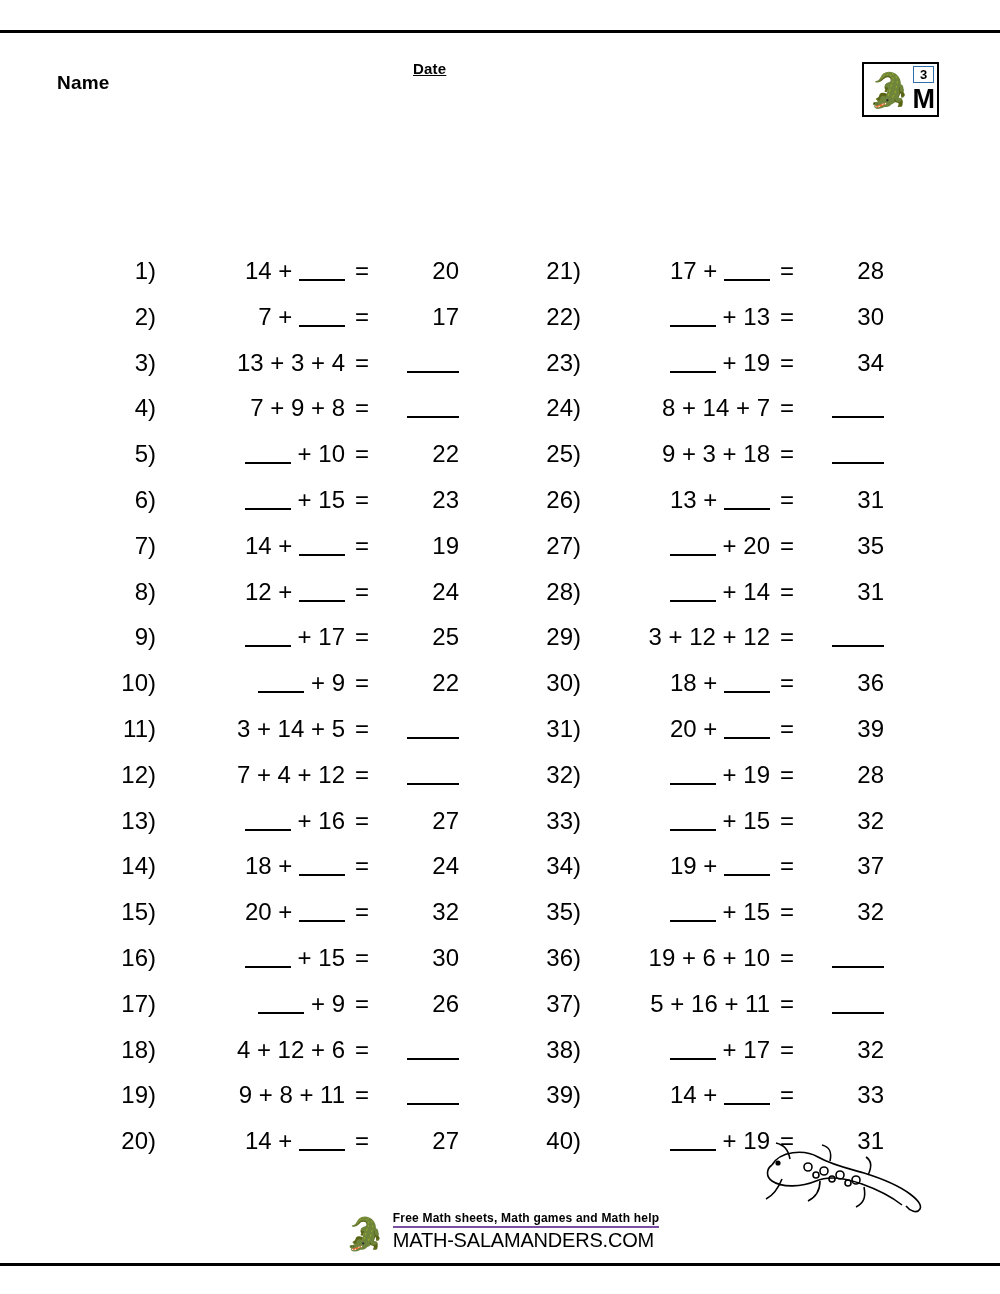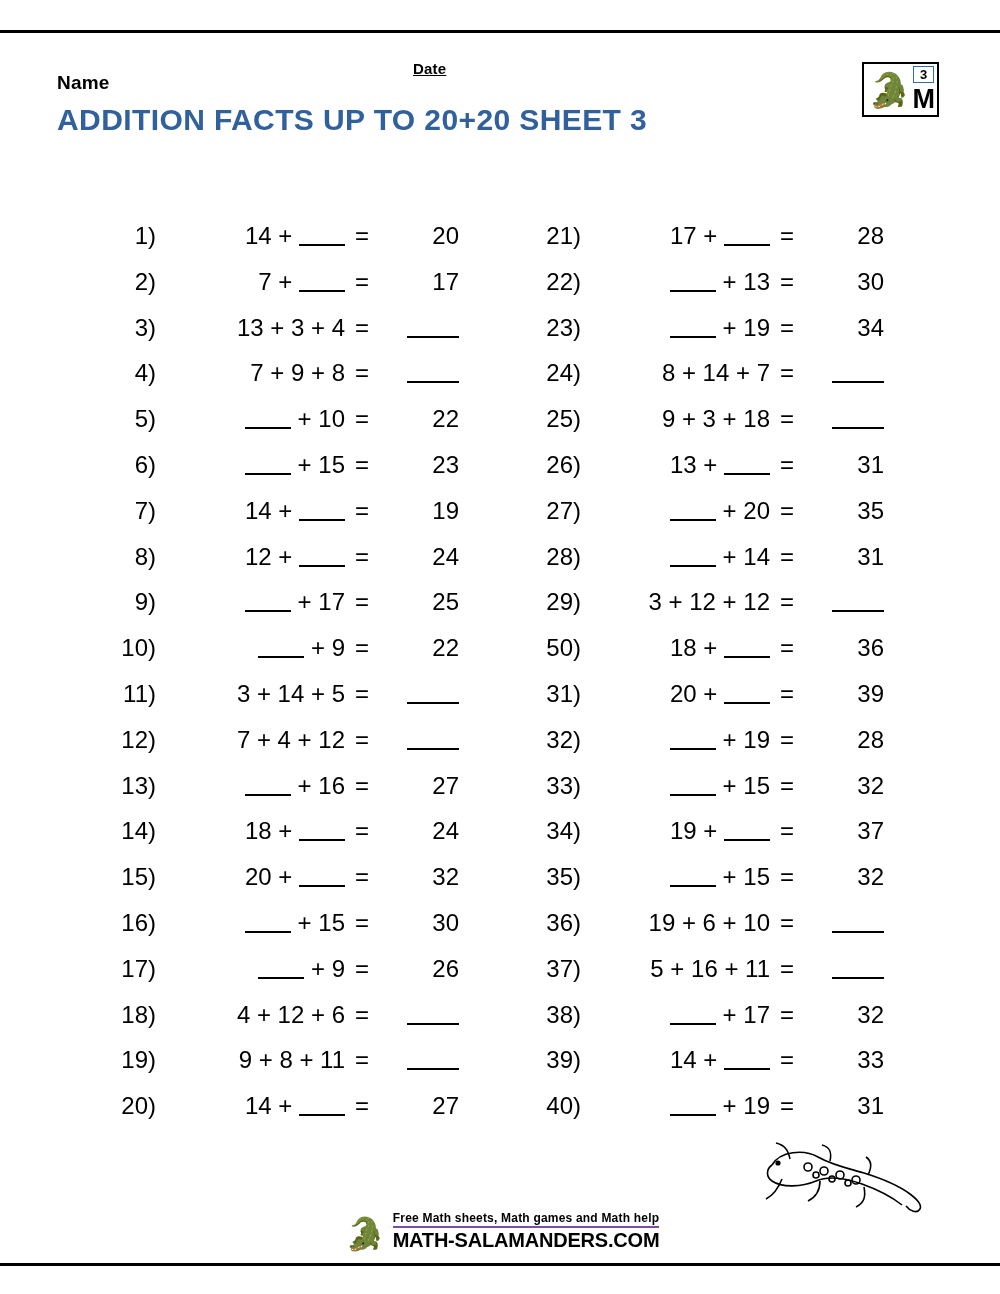--- a/index.html
+++ b/index.html
@@ -138,20 +138,21 @@
     width: 56px;
     text-align: right;
     padding-right: 14px;
     flex: 0 0 auto;
   }
   .expr {
     width: 175px;
     text-align: right;
     flex: 0 0 auto;
     padding-right: 4px;
+    margin-top: 35px;
   }
   .eq {
     width: 26px;
     text-align: center;
     flex: 0 0 auto;
   }
   .ans {
     width: 72px;
     text-align: right;
     padding-left: 12px;
@@ -196,21 +197,21 @@
     text-align: center;
     letter-spacing: 0.2px;
   }
   .foot-rule {
     height: 2px;
     background: #7a4fa3;
     margin: 1px 0 1px 0;
   }
   .foot-line2 {
     font-size: 20px;
-    font-weight: bold;
+    font-weight: normal;
     text-align: left;
     letter-spacing: -0.2px;
   }
   .lizard {
     position: absolute;
     right: 70px;
     bottom: 75px;
     width: 170px;
     height: 80px;
   }
@@ -224,21 +225,20 @@
 
   <div class="name-label">Name</div>
   <div class="date-label">Date</div>
 
   <div class="logo">
     <div class="sal">🐊</div>
     <div class="mbox">3</div>
     <div class="mglyph">M</div>
   </div>
 
-  <div class="title">ADDITION FACTS UP TO 20+20 SHEET 3</div>
 
   <div class="col col-left" id="col-left">
       <div class="prob">
         <span class="num">1)</span>
         <span class="expr">14 + <span class="blank"></span></span>
         <span class="eq">=</span>
         <span class="ans">20</span>
       </div>
       <div class="prob">
         <span class="num">2)</span>
@@ -404,21 +404,21 @@
         <span class="eq">=</span>
         <span class="ans">31</span>
       </div>
       <div class="prob">
         <span class="num">29)</span>
         <span class="expr">3 + 12 + 12</span>
         <span class="eq">=</span>
         <span class="ans"><span class="blank"></span></span>
       </div>
       <div class="prob">
-        <span class="num">50)</span>
+        <span class="num">30)</span>
         <span class="expr">18 + <span class="blank"></span></span>
         <span class="eq">=</span>
         <span class="ans">36</span>
       </div>
       <div class="prob">
         <span class="num">31)</span>
         <span class="expr">20 + <span class="blank"></span></span>
         <span class="eq">=</span>
         <span class="ans">39</span>
       </div>

